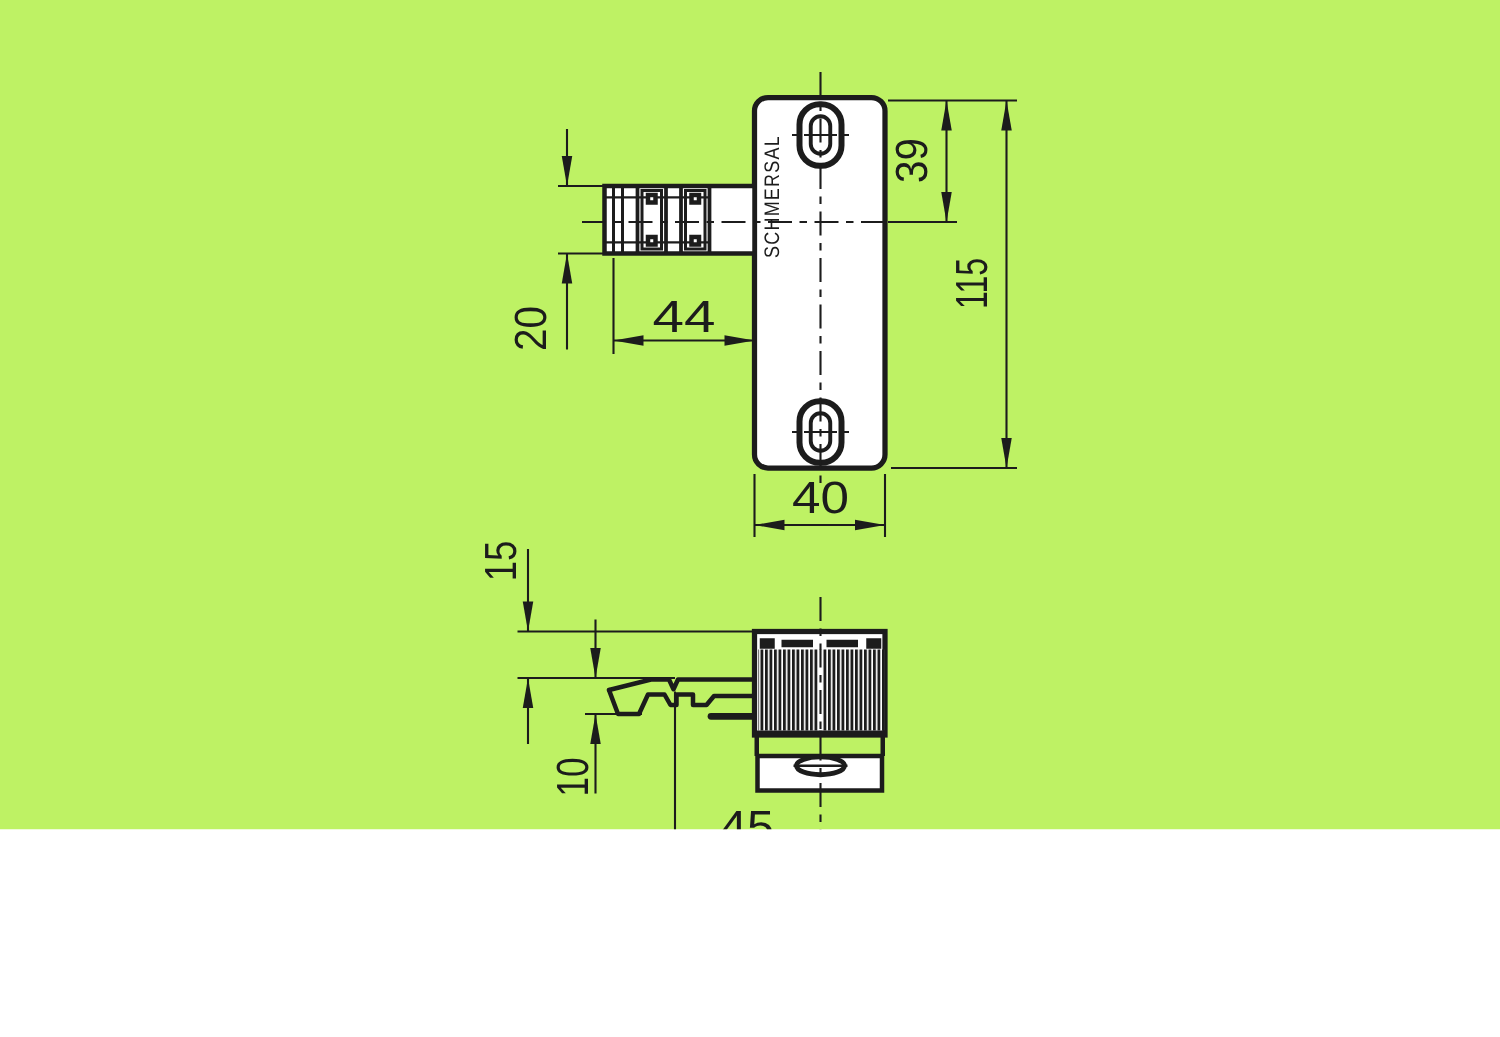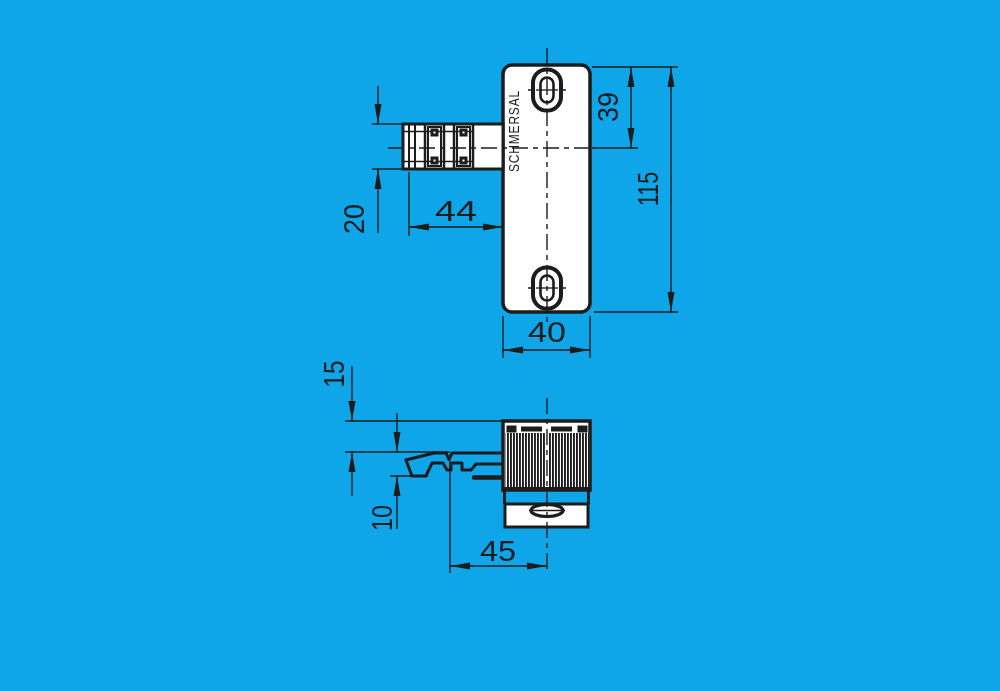--- a/index.html
+++ b/index.html
@@ -1,16 +1,16 @@
 <!DOCTYPE html>
 <html><head>
 <meta charset="utf-8">
 <style>
   html,body{margin:0;padding:0;background:#ffffff;}
-  .page{position:relative;width:1000px;height:691px;background:#0ea5e9;overflow:hidden;
+  .page{position:relative;width:1000px;height:553px;background:#bef264;overflow:hidden;
         font-family:"Liberation Sans",sans-serif;text-align:center;}
   svg{position:absolute;left:0;top:0;}
   svg text{font-family:"Liberation Sans","DejaVu Sans",sans-serif;fill:#1c1c1c;}
   .dim-label{font-size:30px;}
   .brand{font-size:14px;letter-spacing:1px;}
 </style>
 </head>
 <body>
 
 <div class="page">

